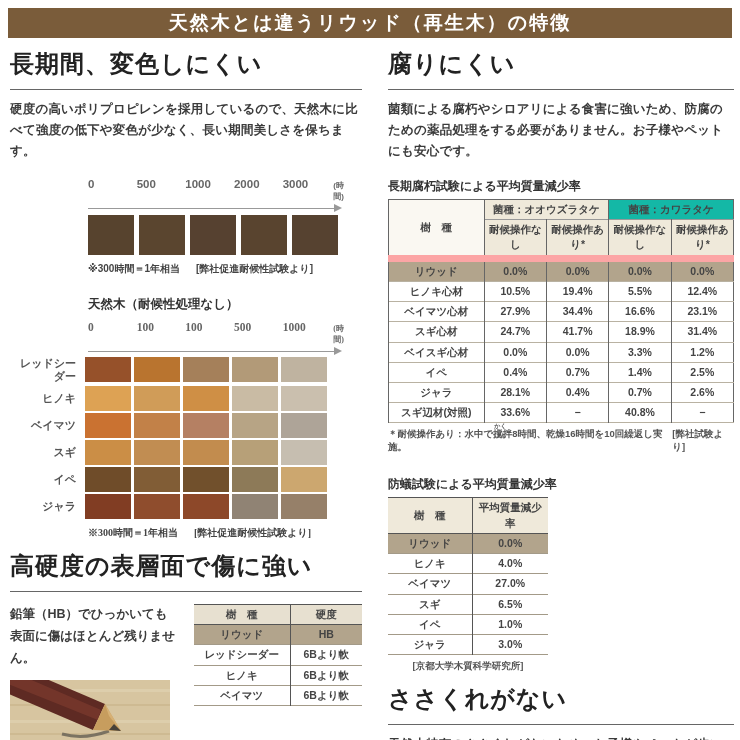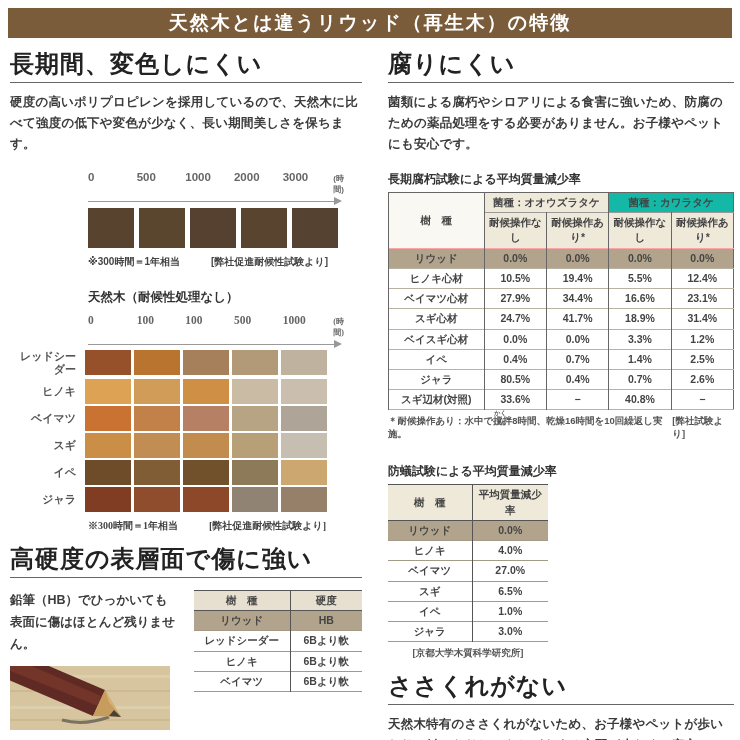--- a/index.html
+++ b/index.html
@@ -9,37 +9,37 @@
 
   .banner { margin:8px 8px 0 8px; height:30px; line-height:30px; text-align:center;
     color:#fff; font-size:19px; font-weight:bold; letter-spacing:2px; }
 
   .cols { display:flex; padding:0 10px; gap:26px; }
   .col.left  { width:352px; }
   .col.right { width:346px; }
 
   h2.sec { font-family:"Liberation Serif","DejaVu Serif",serif; font-weight:600;
     font-size:24px; color:#222; letter-spacing:1px; margin-top:10px;
-    padding-bottom:2px; border-bottom:1px solid #666; }
+    padding-bottom:9px; border-bottom:1px solid #666; }
   p.body { font-size:12.5px; font-weight:600; line-height:1.68; color:#3b3b3b;
     margin-top:9px; letter-spacing:0.2px; }
 
   
   .chart { margin-left:78px; margin-top:16px; }
   .ctitle { font-size:12.5px; font-weight:700; color:#333; line-height:1.4; }
   .ticks { display:flex; align-items:baseline; width:266px; font-size:11.5px;
     font-weight:600; color:#666; margin-top:7px; }
   .ticks span.tk { width:50px; }
   .ticks .unit { font-size:8px; color:#666; margin-left:2px; }
   .axline { position:relative; width:252px; height:7px; border-bottom:1px solid #999; }
   .axline::after { content:""; position:absolute; right:-2px; bottom:-4px;
     border-left:8px solid #999; border-top:4px solid transparent; border-bottom:4px solid transparent; }
   .swatches { display:flex; gap:5px; margin-top:6px; }
   .sw { width:46px; height:40px; }
-  .cap { display:flex; gap:31px; font-size:10px; font-weight:600; color:#444; margin-top:7px; }
+  .cap { display:flex; gap:16px; font-size:10px; font-weight:600; color:#444; margin-top:7px; }
 
   .natwrap { margin-top:20px;font-family:Liberation Serif, serif; }
   .natwrap .ctitle, .natwrap .ticks, .natwrap .axline, .natwrap .cap { margin-left:78px; }
   .nat-grid { display:grid; grid-template-columns:72px repeat(5,46px);
     column-gap:3px; row-gap:2px; margin-top:5px; }
   .nat-label { font-size:11px; font-weight:600; color:#555; display:flex;
     align-items:center; justify-content:flex-end; text-align:right;
     padding-right:6px; line-height:1.25; }
   .nat-cell { height:25px; }
 
@@ -57,21 +57,21 @@
   
   .hard { width:168px; border-top:1px solid #555; border-bottom:1px solid #555; }
   .hard td:first-child, .hard th:first-child { border-right:1px solid #555; width:96px; }
   .hard tr { border-bottom:1px solid #a39a88; }
   .hard thead tr { border-bottom:1px solid #555; }
 
   
   .decay { width:346px; border:1px solid #666; margin-top:4px; }
   .decay th, .decay td { border-left:1px solid #666; font-size:10.5px; }
   .decay thead tr.g { border-bottom:1px solid #999; }
-  .decay thead tr.s { border-bottom:1px solid #fca5a5; }
+  .decay thead tr.s { border-bottom:7px solid #fca5a5; }
   .decay tbody tr { border-bottom:1px solid #b9b2a2; }
   .decay col.c0 { width:96px; } .decay col.cv { width:62.5px; }
   .note { display:flex; justify-content:flex-end; align-items:flex-end;
     font-size:9.5px; font-weight:600; color:#555; margin-top:5px; width:346px; }
   .rb { position:relative; }
   .rb .rt { position:absolute; top:-6px; left:1px; font-size:6px; letter-spacing:0; color:#555; }
 
   
   .termite { width:160px; border-top:1px solid #555; border-bottom:1px solid #555; margin-top:4px; }
   .termite td:first-child, .termite th:first-child { border-right:1px solid #555; width:84px; }
@@ -297,21 +297,21 @@
           </tr>
           <tr>
             <td>イペ</td>
             <td>0.4%</td>
             <td>0.7%</td>
             <td>1.4%</td>
             <td>2.5%</td>
           </tr>
           <tr>
             <td>ジャラ</td>
-            <td>80.5%</td>
+            <td>28.1%</td>
             <td>0.4%</td>
             <td>0.7%</td>
             <td>2.6%</td>
           </tr>
           <tr>
             <td>スギ辺材(対照)</td>
             <td>33.6%</td>
             <td>−</td>
             <td>40.8%</td>
             <td>−</td>

